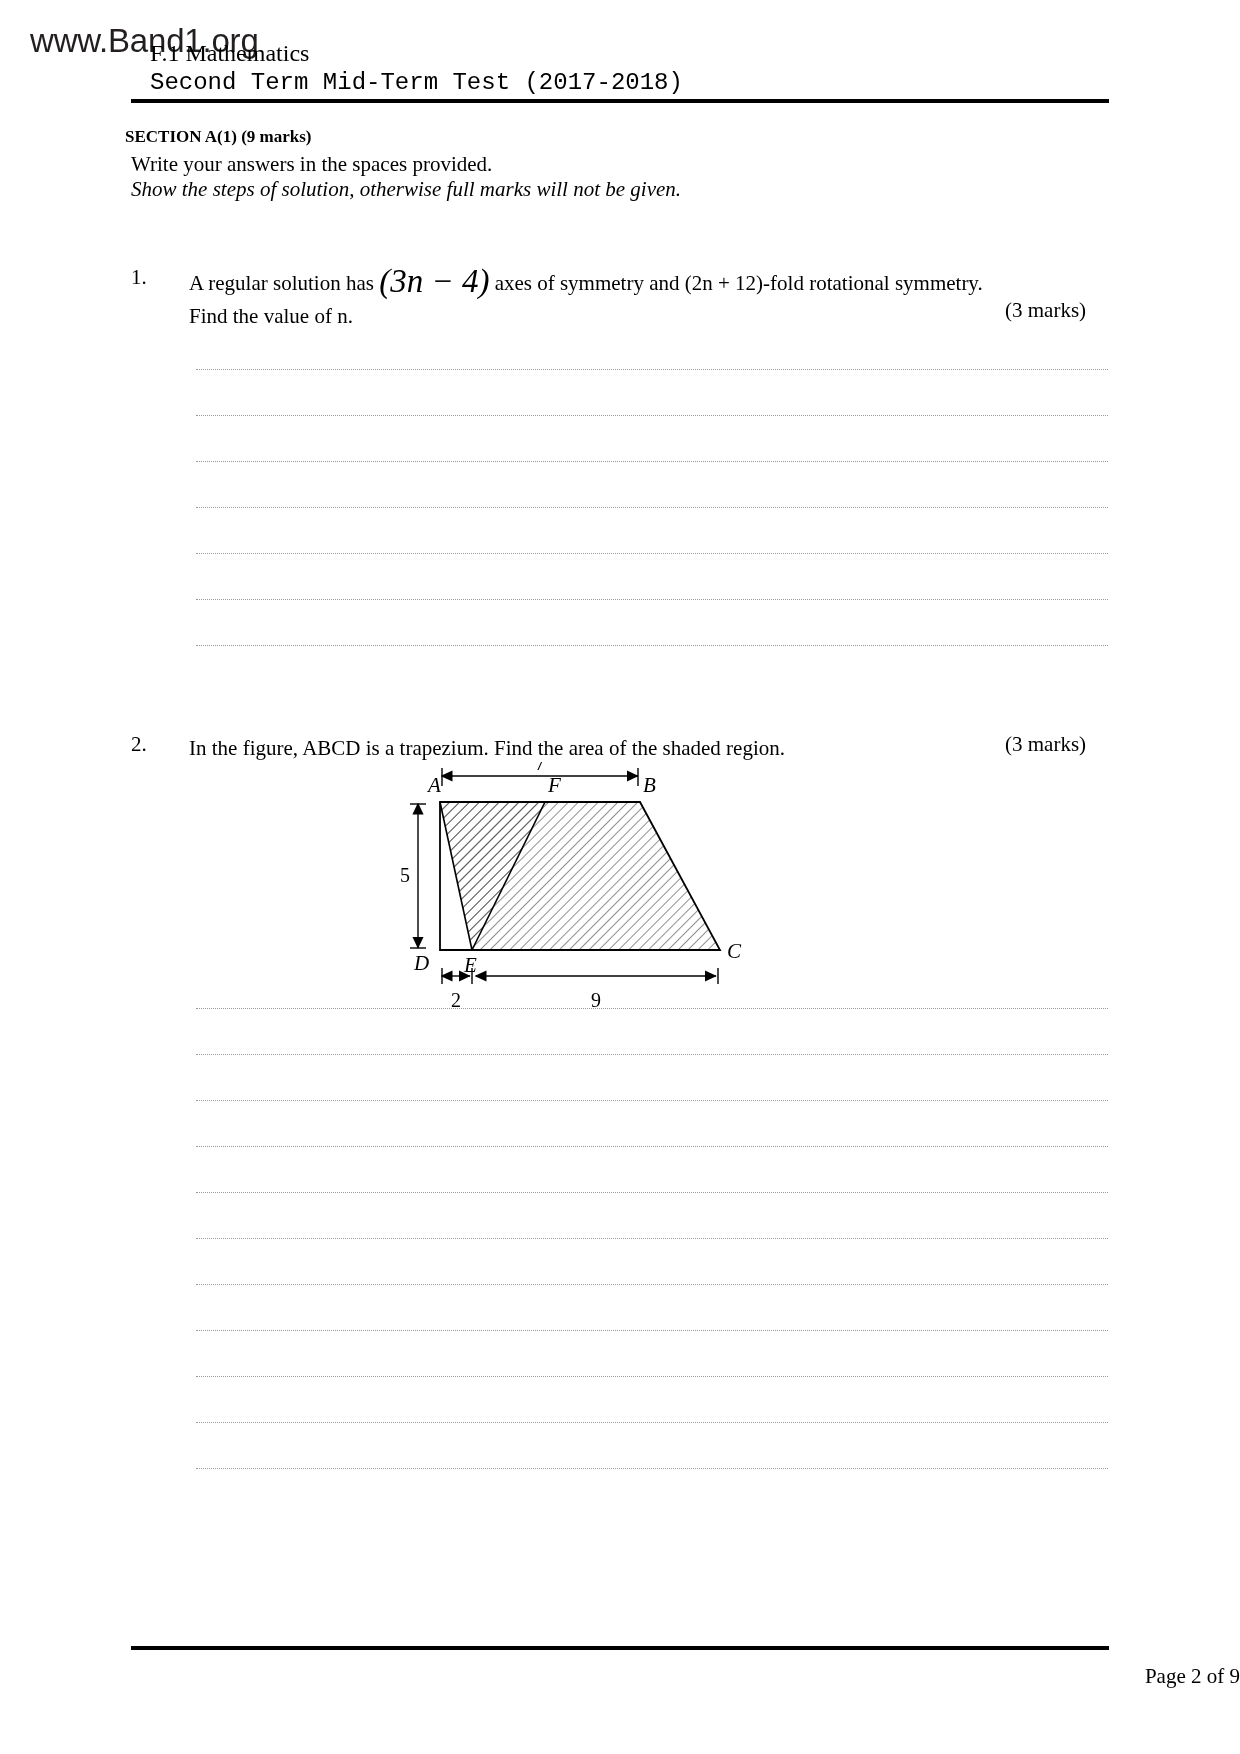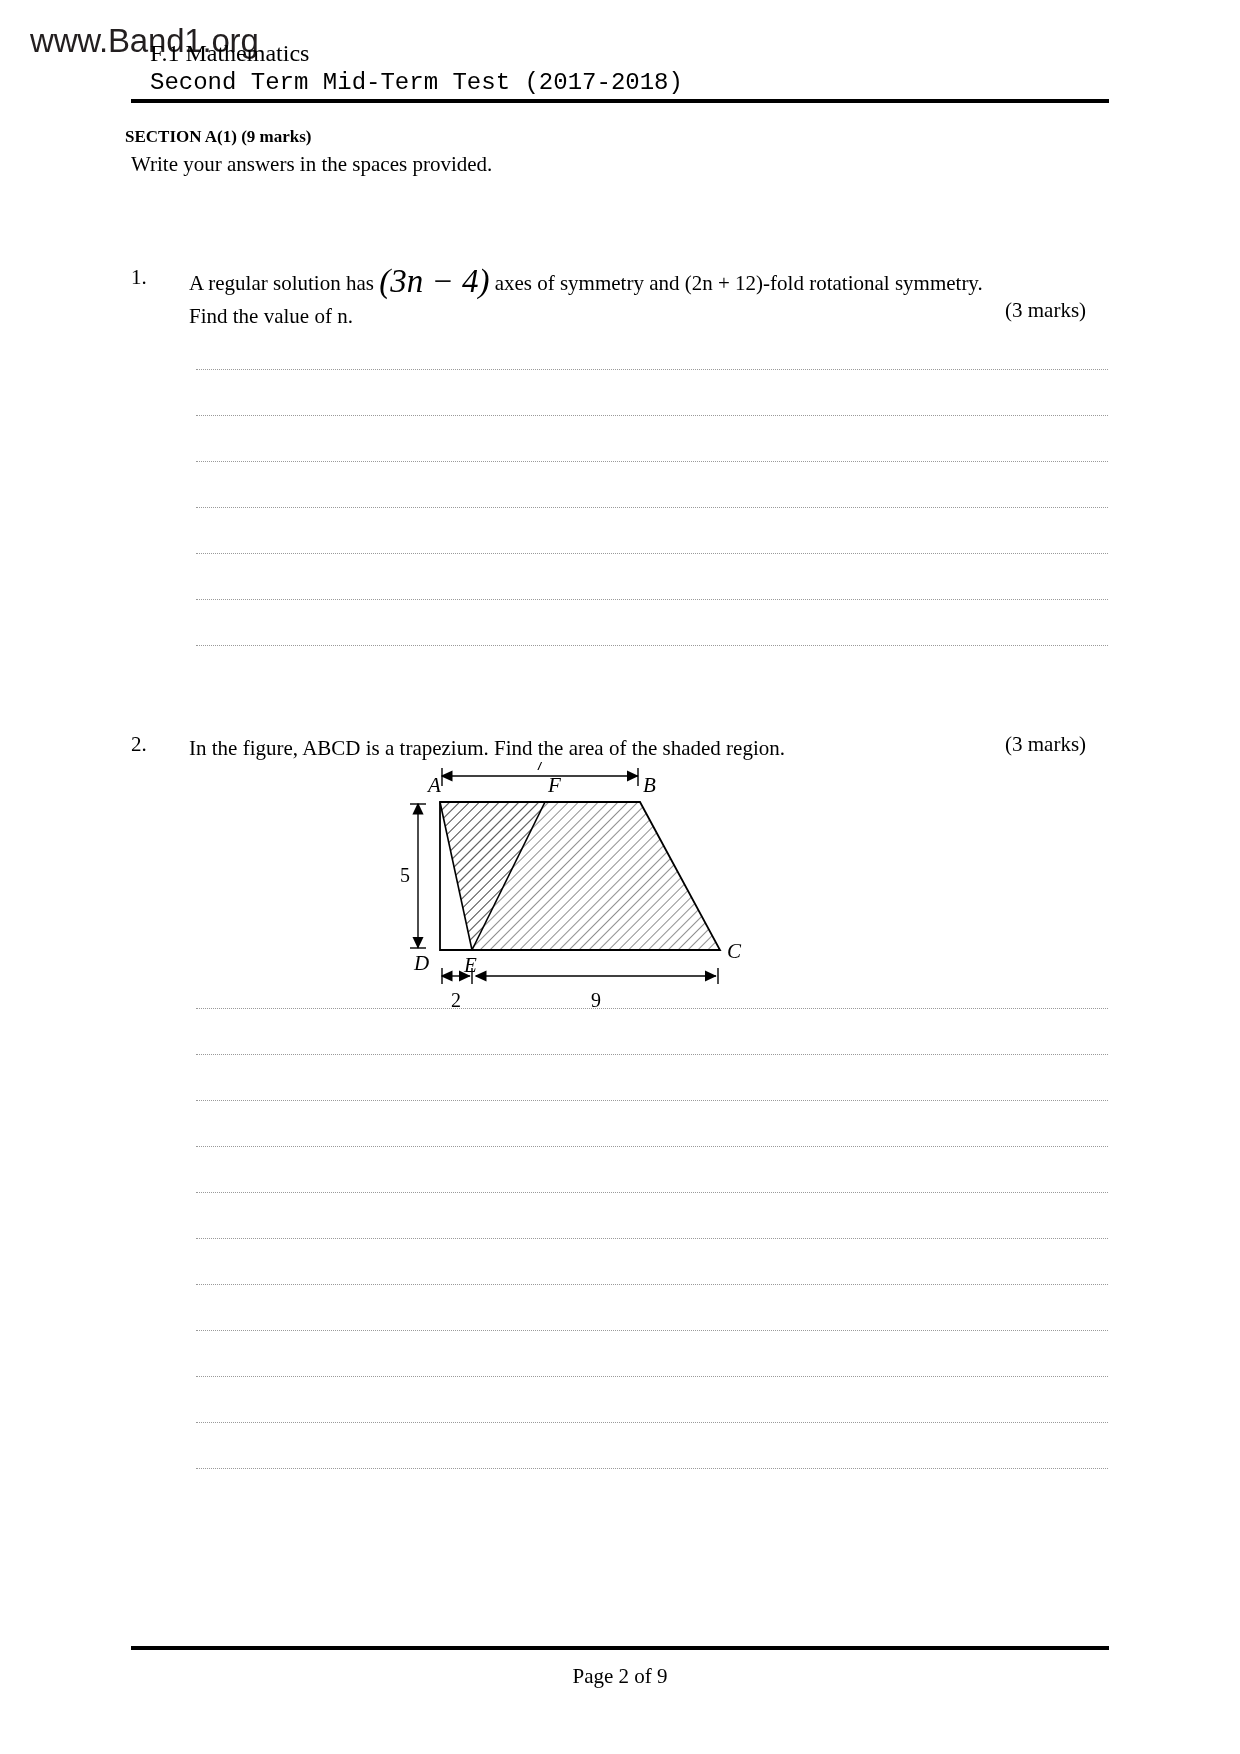--- a/index.html
+++ b/index.html
@@ -140,40 +140,41 @@
     top: 1646px;
     width: 978px;
     height: 4px;
     background: #000;
   }
   .footer-text {
     position: absolute;
     left: 0;
     top: 1664px;
     width: 1240px;
-    text-align: center;
+    text-align: right;
     font-size: 21px;
     font-family: Liberation Serif, serif;
   }
 </style>
 </head>
 <body>
 
 <div class="page">
 
   <div class="watermark">www.Band1.org</div>
 
   <div class="hdr">
     <span class="l1">F.1 Mathematics</span>
     <span class="l2">Second Term Mid-Term Test (2017-2018)</span>
   </div>
   <div class="hdr-rule"></div>
 
   <div class="section-title">SECTION A(1) (9 marks)</div>
   <div class="instr1">Write your answers in the spaces provided.</div>
+  <div class="instr2">Show the steps of solution, otherwise full marks will not be given.</div>
 
   <div class="q-num q1-num">1.</div>
   <div class="q-body q1-body">
     <span>A regular solution has</span>
     <span class="bigparen italic">(3n − 4)</span>
     <span>axes of symmetry and (2n + 12)-fold rotational symmetry.</span>
     <br>
     <span>Find the value of n.</span>
   </div>
   <div class="q-marks q1-marks">(3 marks)</div>

